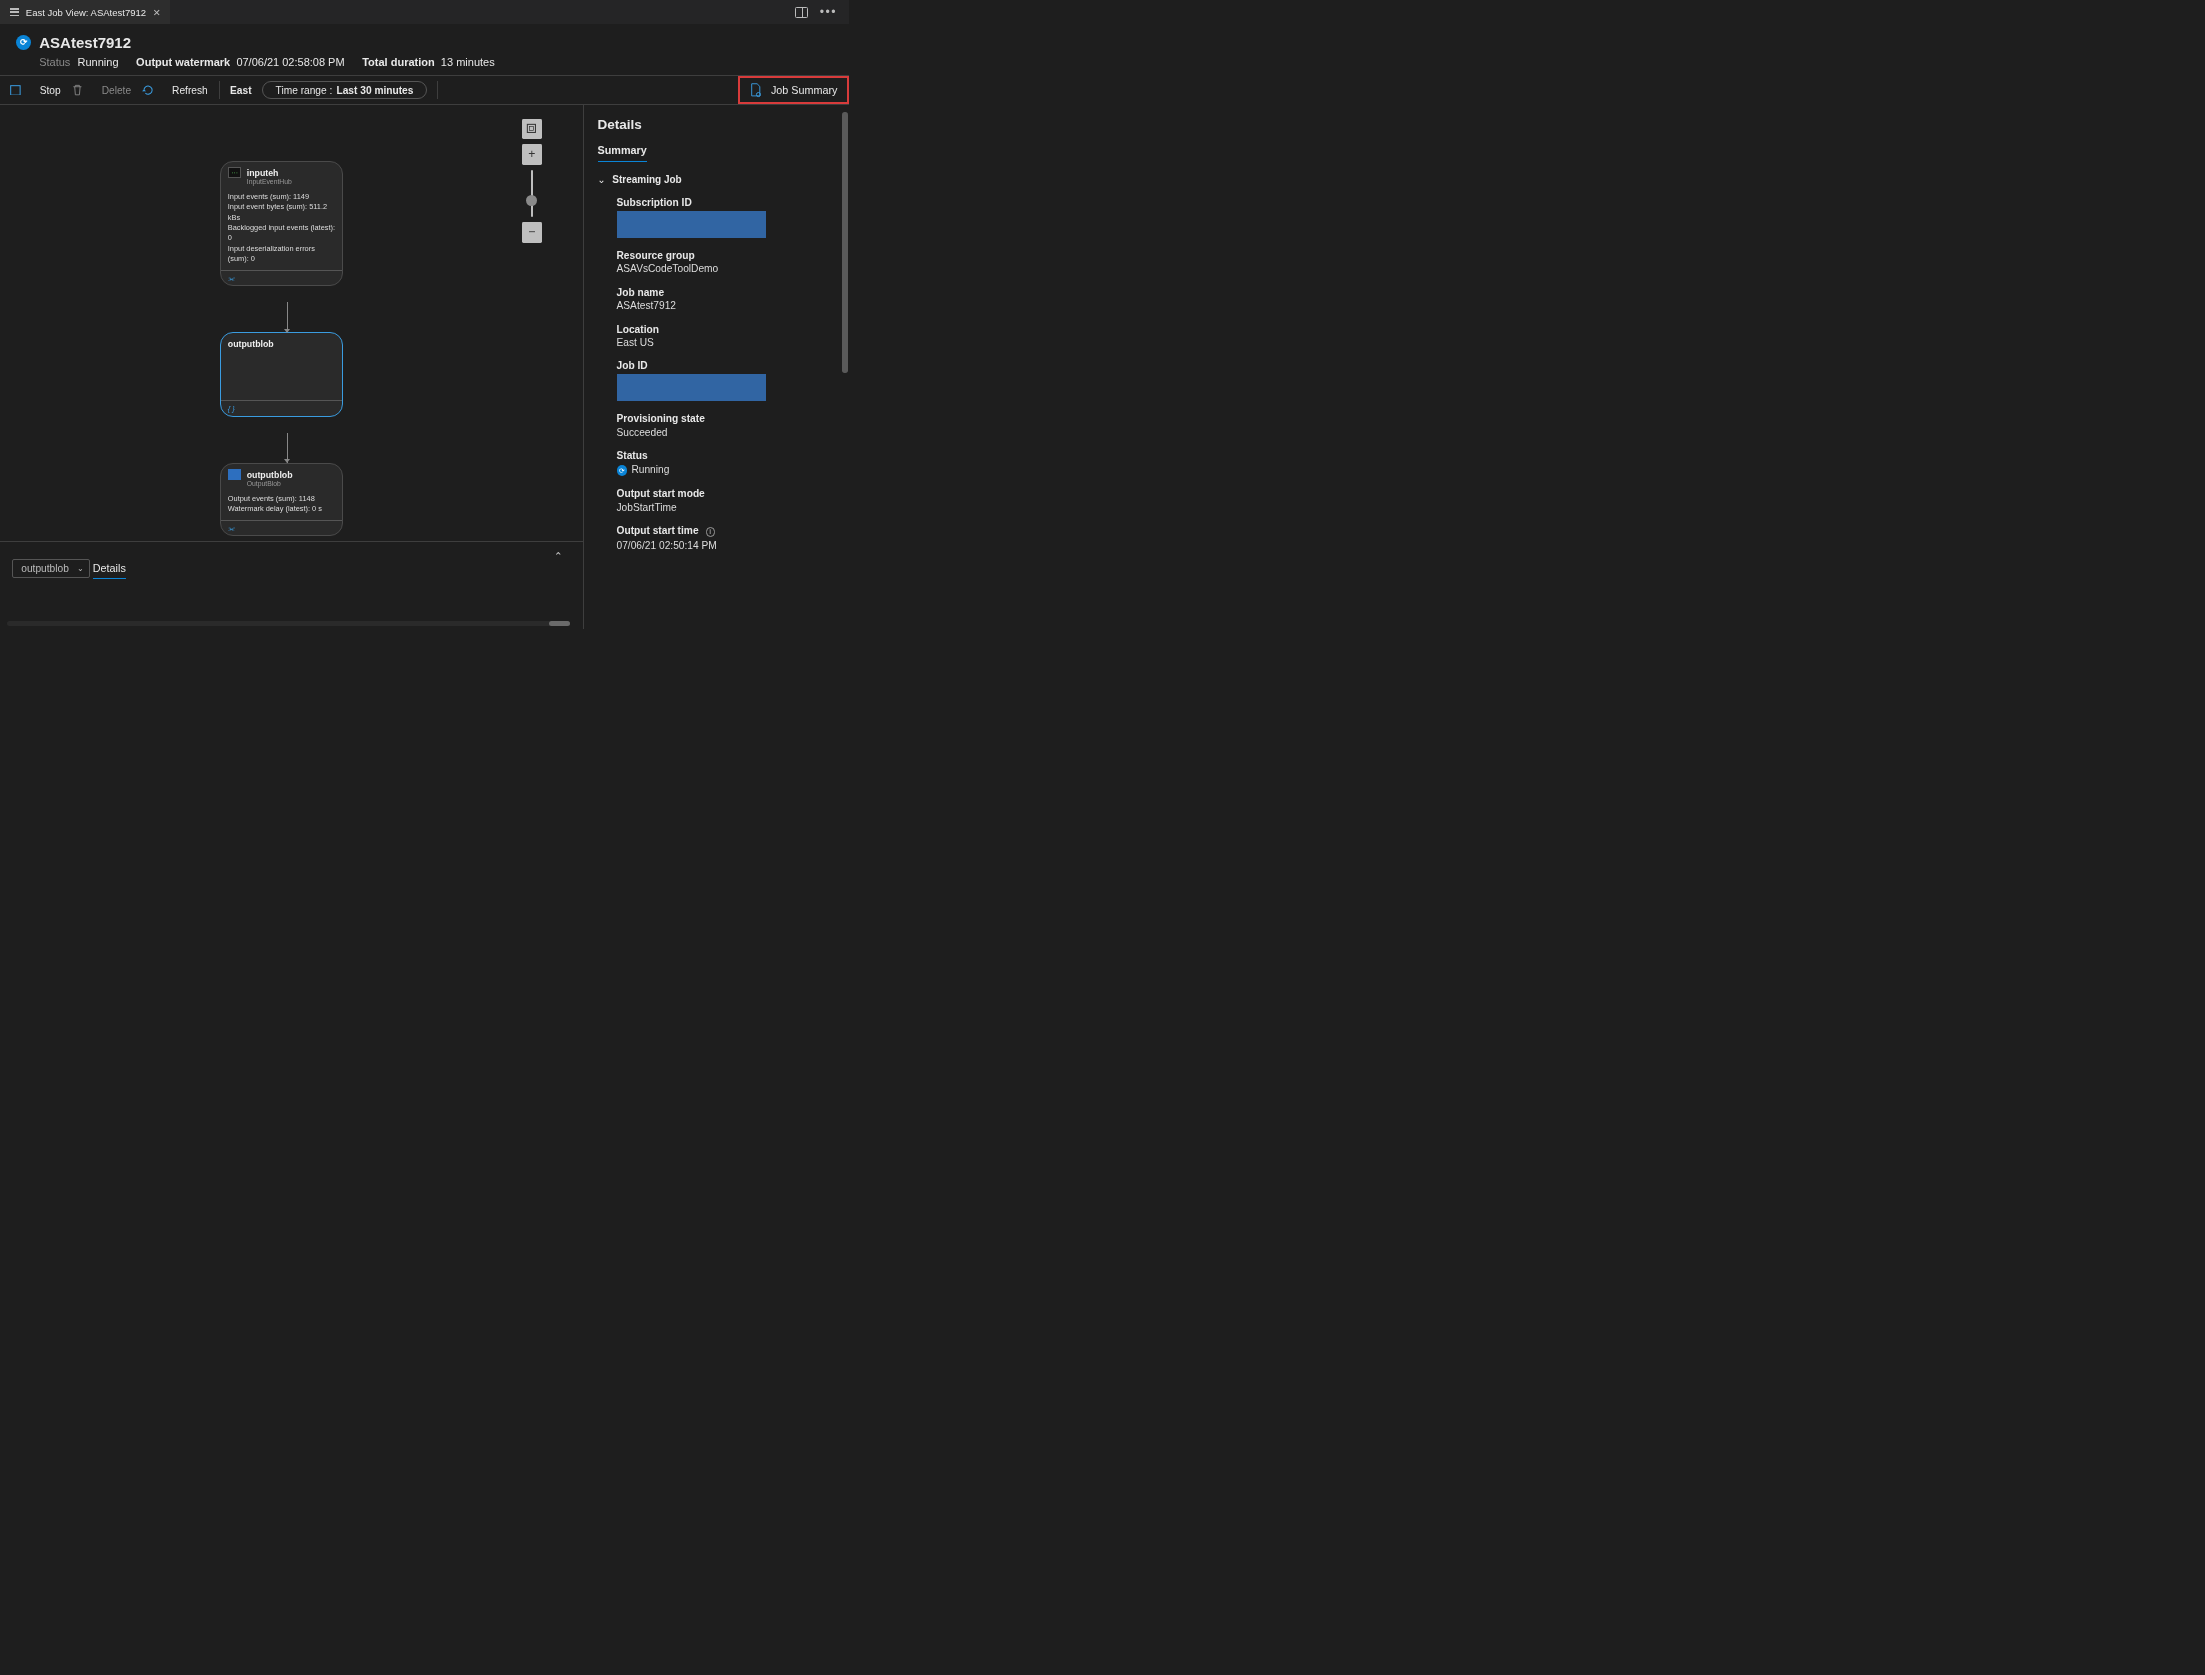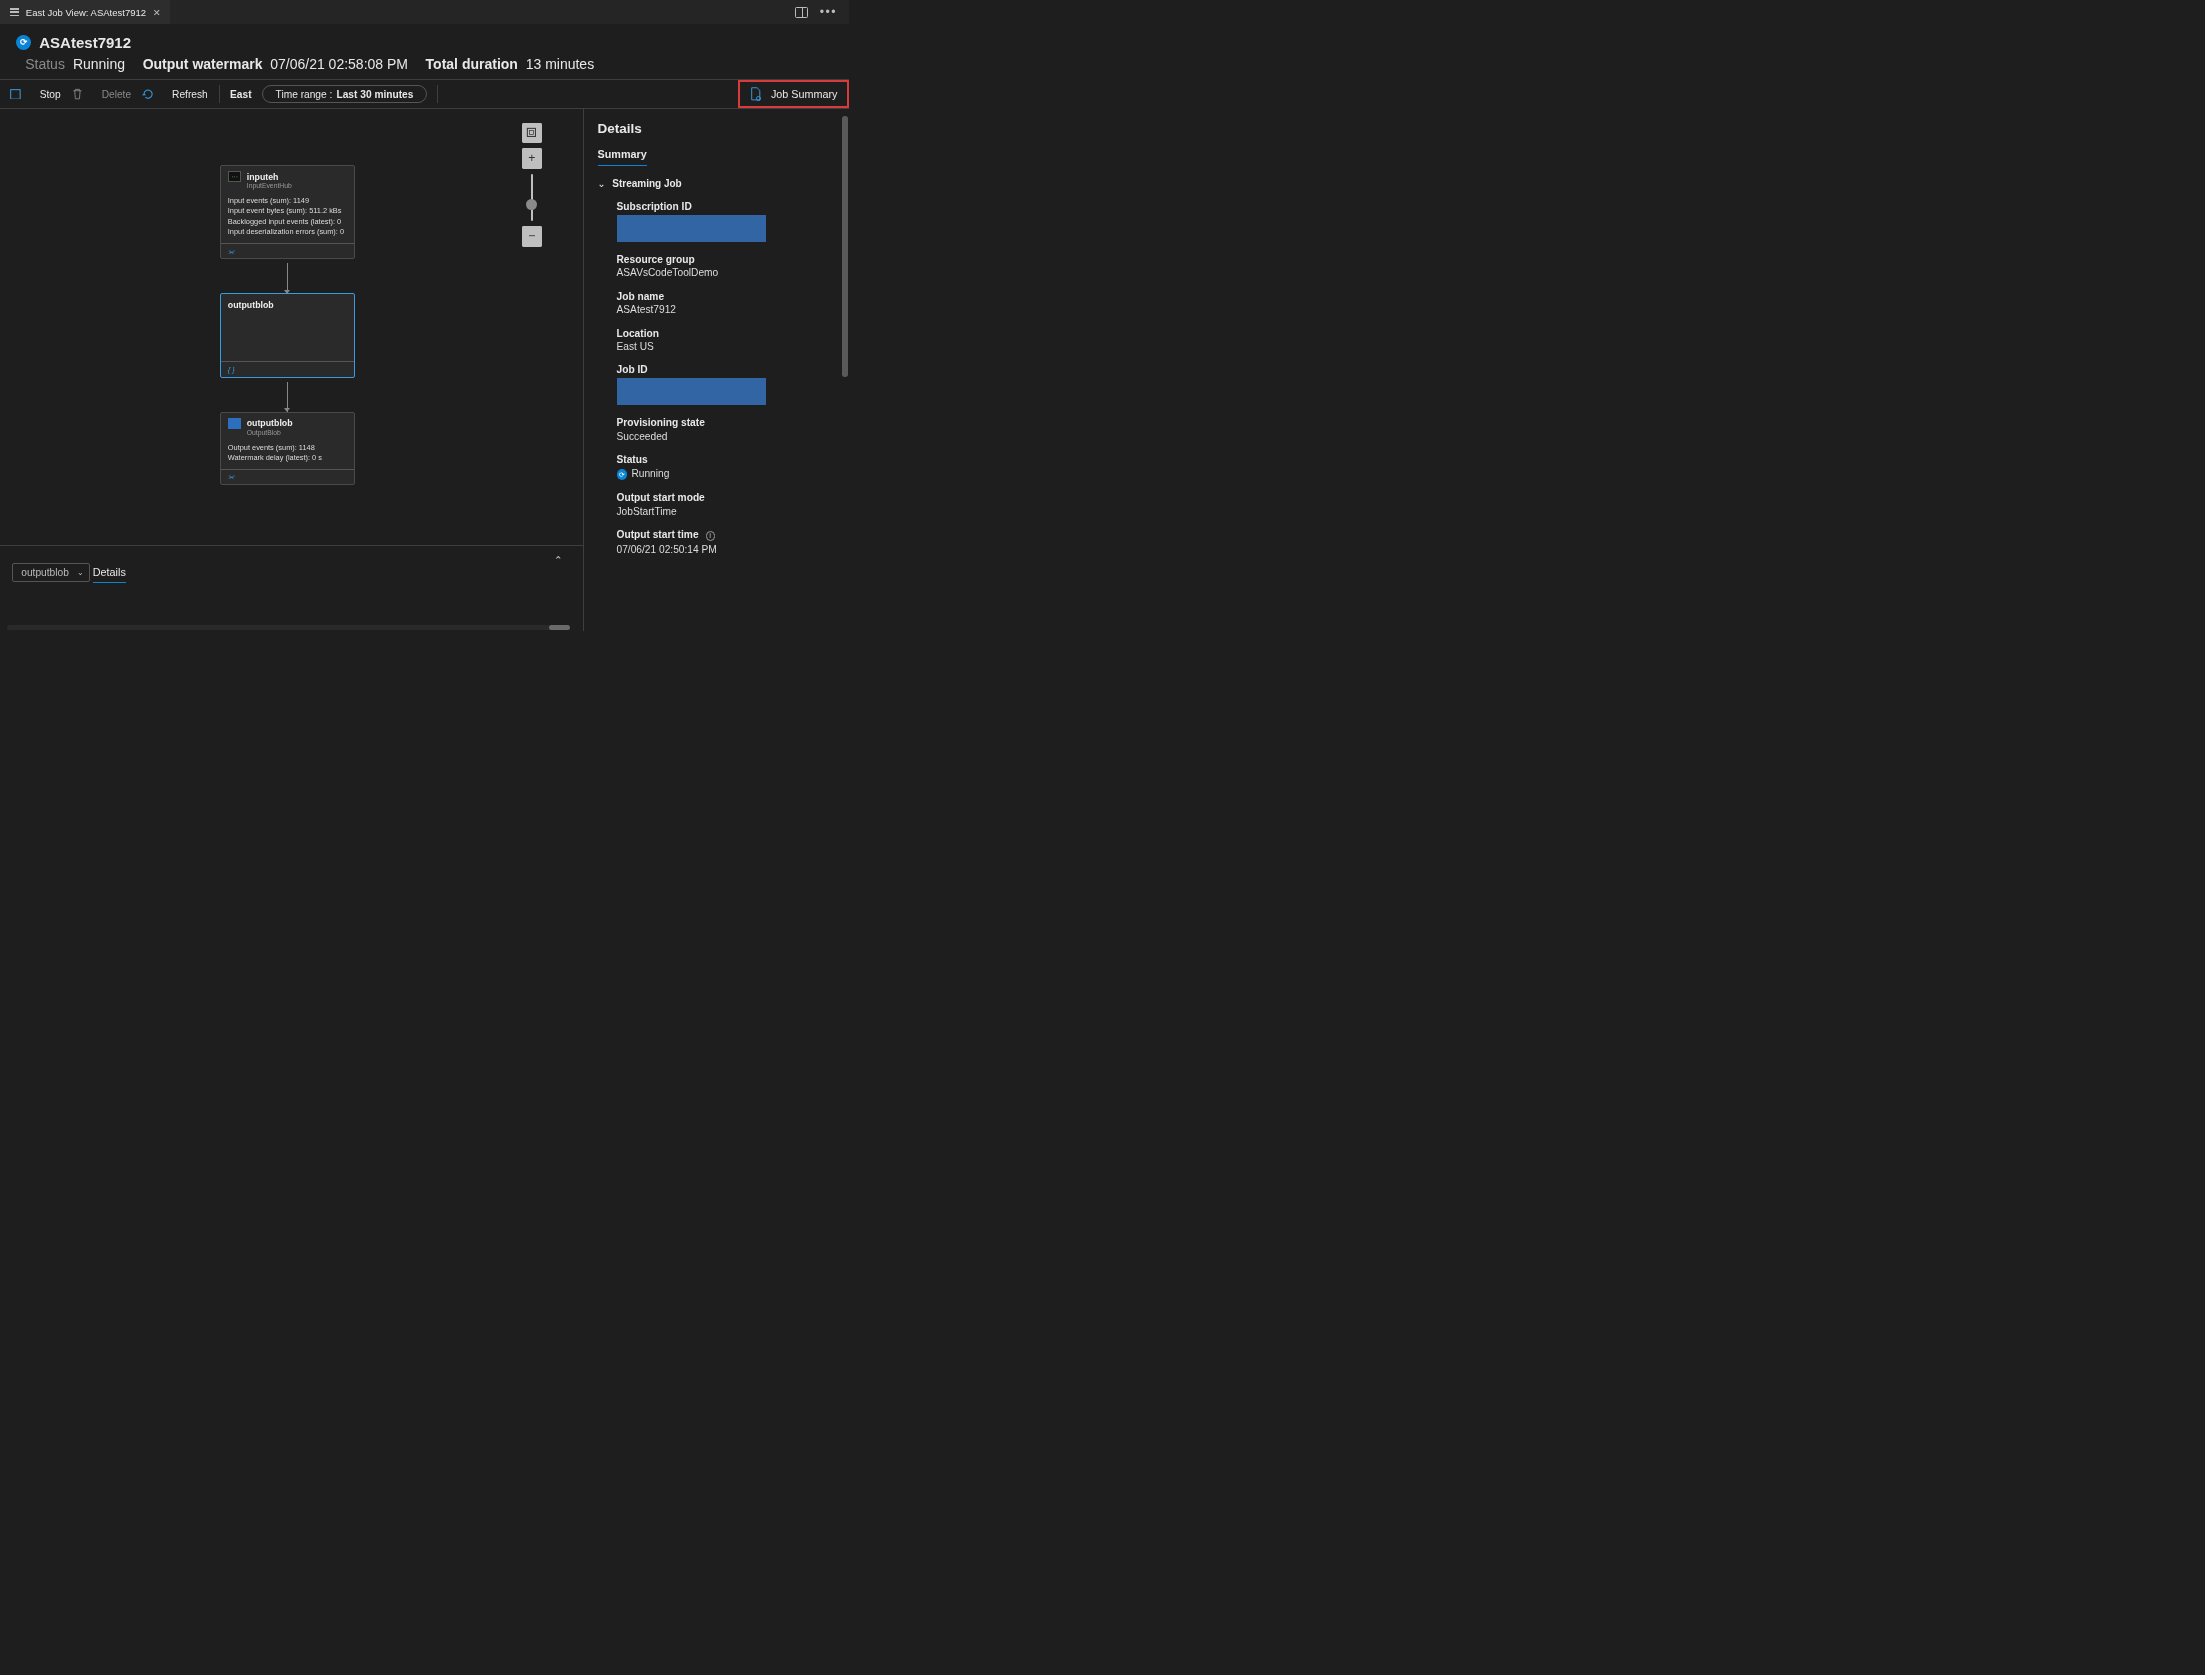--- a/index.html
+++ b/index.html
@@ -62,21 +62,21 @@
     padding: 9.5px 16.2px 6.8px 16.2px;
   }
   .header-title-row { display:flex; align-items:center; gap:8.1px; }
   .app-icon {
     width:15px; height:15px; border-radius:50%;
     background: var(--accent-blue);
     display:flex; align-items:center; justify-content:center;
     font-size:8.8px; font-weight:bold; color:#fff;
   }
   .header h1 { margin:0; font-size:15px; font-weight:600; }
-  .header-meta { display:flex; gap:17.6px; margin-top:5.4px; font-size:14px; margin-left:9px;}
+  .header-meta { display:flex; gap:17.6px; margin-top:5.4px; font-size:11px; margin-left:23px;}
   .meta-label { color: var(--fg-muted); margin-right:4.1px; }
   
   .toolbar {
     border-top: 0.7px solid var(--border-light);
     border-bottom: 0.7px solid var(--border-light);
     background: var(--bg-dark);
     height: 30px;
     display:flex; align-items:center;
     padding: 0 9.5px;
     gap: 10.8px;
@@ -117,25 +117,25 @@
     border-right: 0.7px solid var(--border-light);
   }
   .graph-area {
     flex:1; position:relative; background: var(--bg-dark);
   }
   .graph-inner { position:absolute; left:220px; top:56px; width:135px;}
   
   .node {
     background: var(--bg-node);
     border: 0.7px solid #4a4a4a;
-    border-radius: 2px;
+    border-radius: 13px;
     color: #ddd;
     font-size: 7.4px;
-    width: 135px;
-    margin-bottom: 4px;
+    width: 123px;
+    margin-bottom: 16px;
   }
   .node.selected { border: 1.4px solid var(--accent-blue-light); }
   .node-header { display:flex; align-items:center; gap:5.4px; padding:5.4px 6.8px 2.7px 6.8px;}
   .node-icon {
     width:13.5px; height:10.8px; background:#111; border:0.7px solid #555;
     display:flex; align-items:center; justify-content:center; font-size:6.8px;
   }
   .node-icon.green { color:#5fd35f; }
   .node-icon.blue { background:#2d6fbf; border-color:#2d6fbf;}
   .node-title { font-size:8.8px; font-weight:600; color:#eee;}

